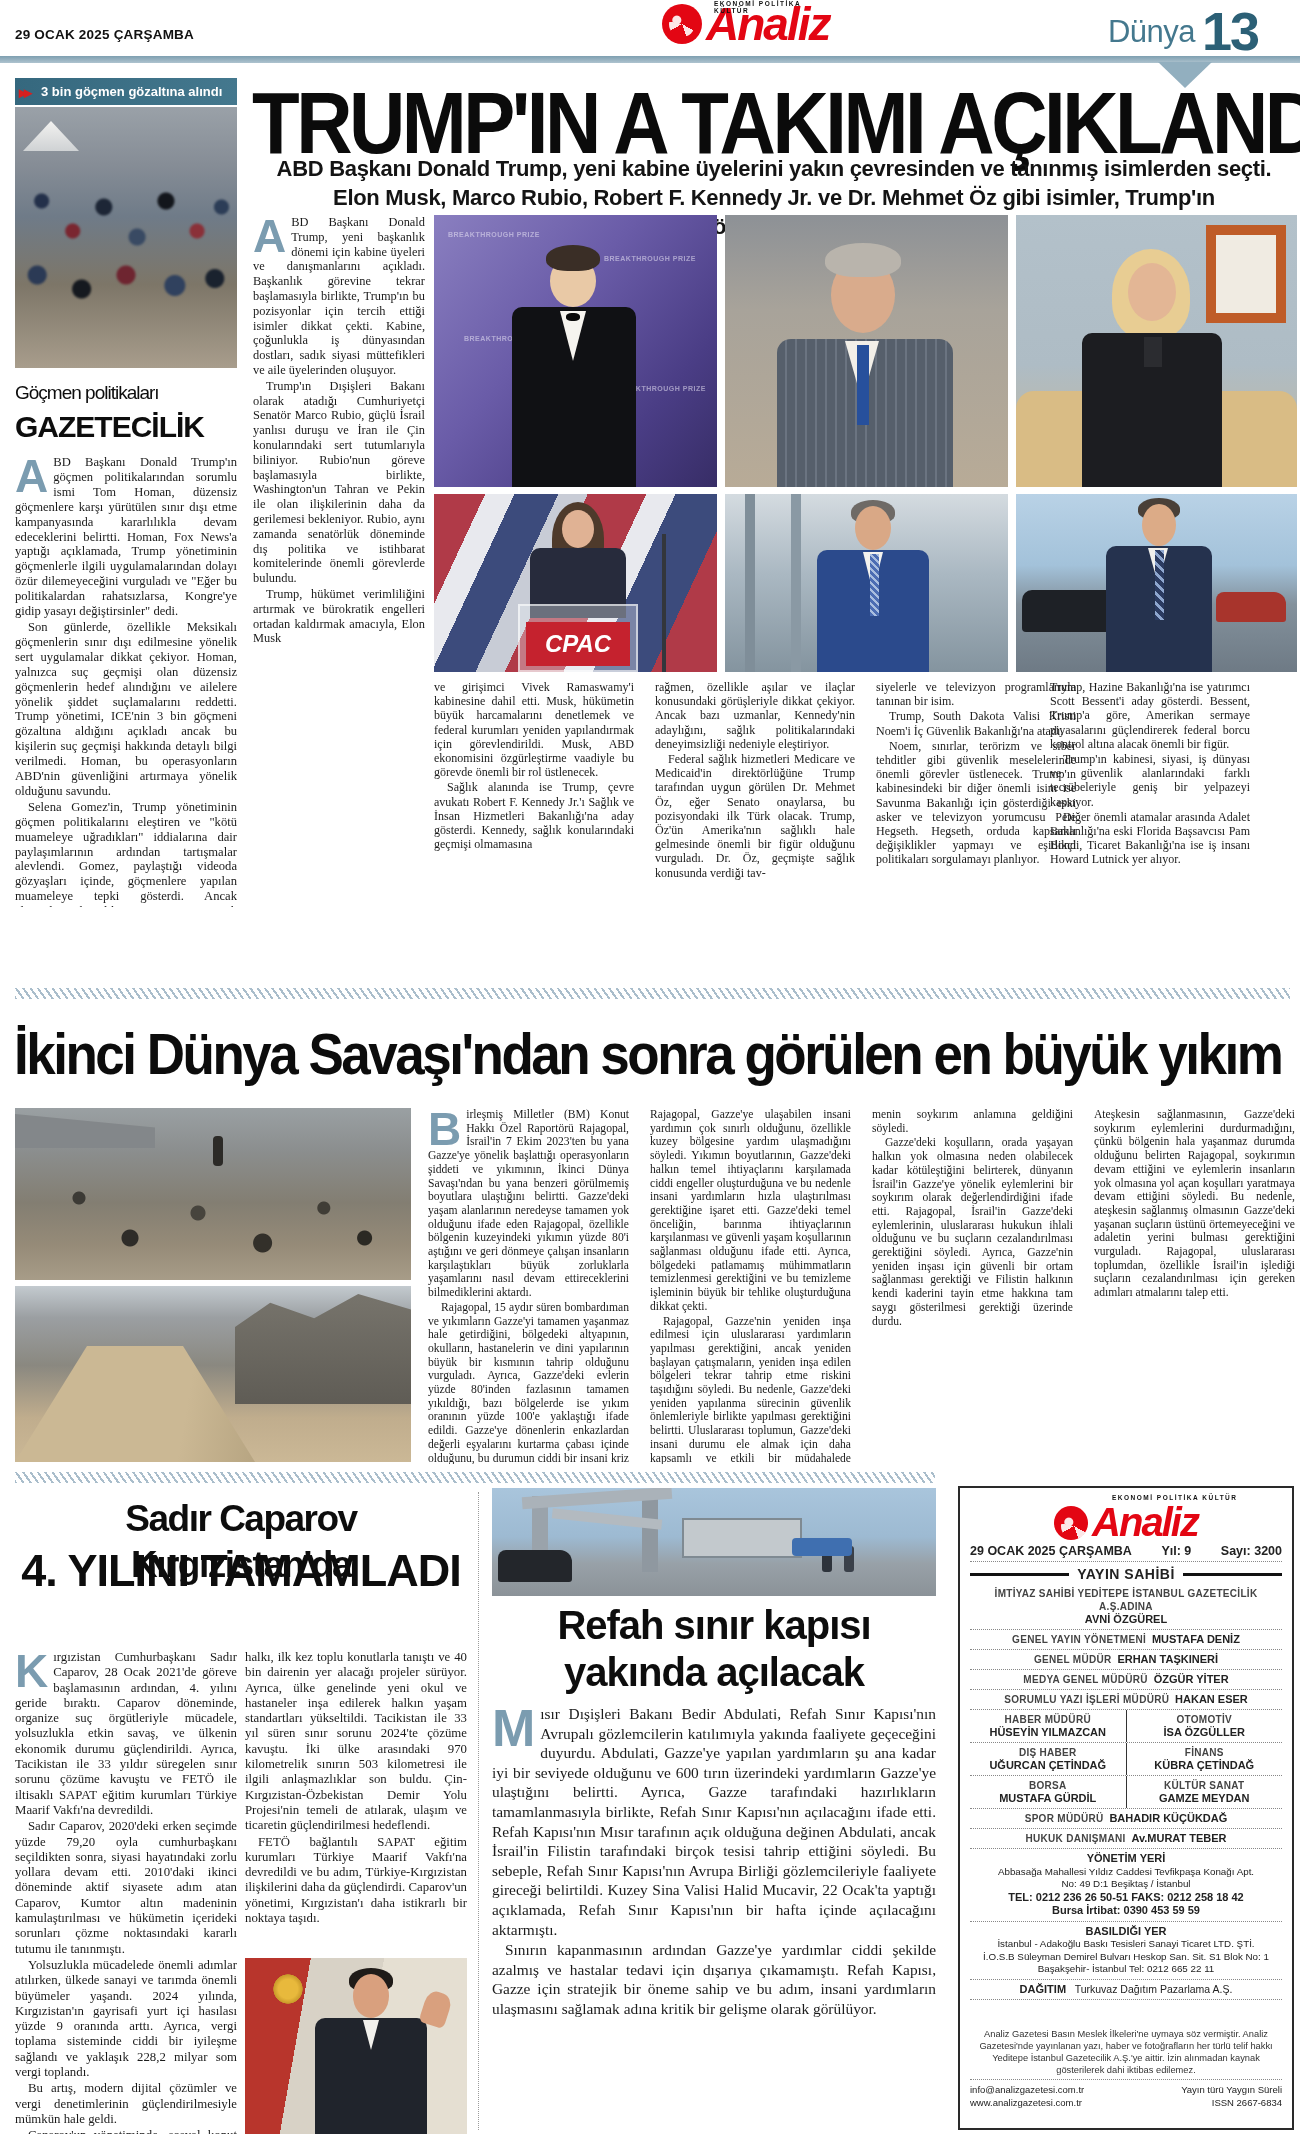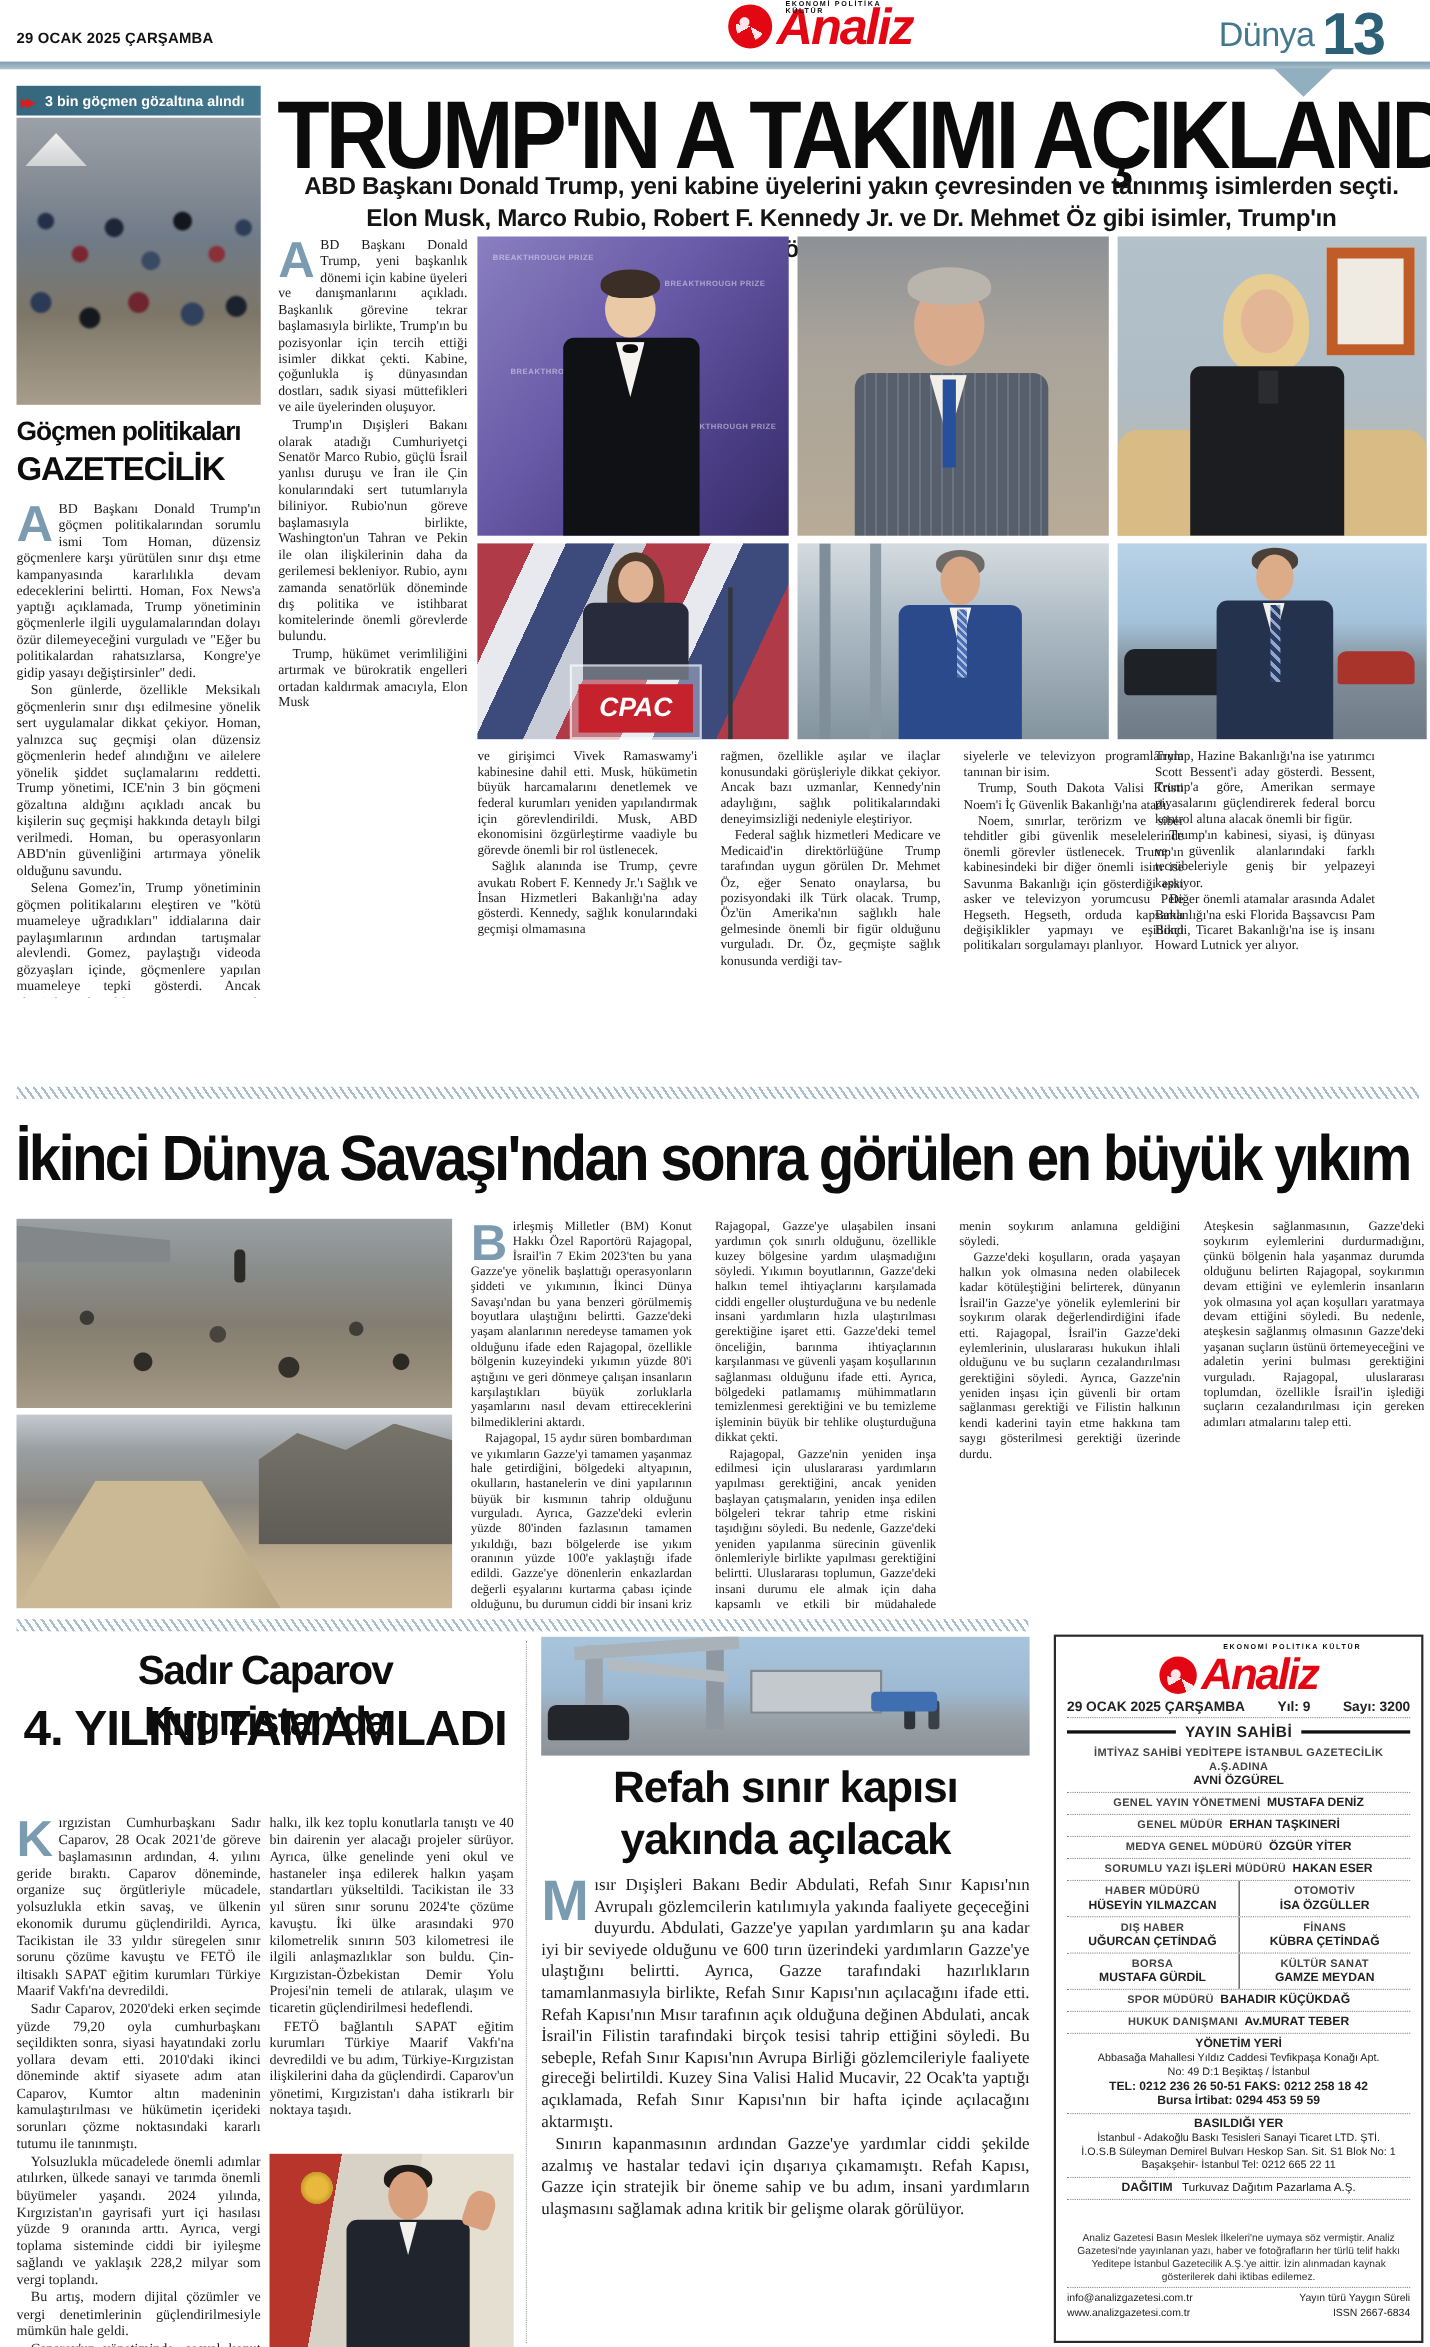--- a/index.html
+++ b/index.html
@@ -32,21 +32,21 @@
   .dropcap { float:left; font-family:"Liberation Sans", sans-serif; font-weight:bold; color:#7b9cb0;
              font-size:46px; line-height:35px; padding:4px 5px 0 0; text-indent:0; }
   .hatch { background:repeating-linear-gradient(55deg,#a9bdcb 0 2px,#fff 2px 6px); }
 
   
   #mig-banner { left:15px; top:78px; width:222px; height:27px; background:linear-gradient(90deg,#35687e,#44788e);
      color:#fff; font-size:13px; font-weight:bold; display:flex; align-items:center; padding-left:26px; }
   #mig-banner .chev { position:absolute; left:4px; top:5px; color:#d6201f; font-size:16px; font-weight:900; letter-spacing:-3px; }
   #mig-photo { left:15px; top:107px; width:222px; height:261px; }
   #left-hl { left:15px; top:377px; width:225px; color:#0d0d0d; }
-  #left-hl .l1 { font-size:24px; font-weight:bold; letter-spacing:-1px; line-height:32px; }
+  #left-hl .l1 { font-size:19px; font-weight:normal; letter-spacing:-1px; line-height:32px; }
   #left-hl .l2 { font-size:30px; font-weight:800; letter-spacing:-1px; line-height:36px; }
   #left-body { left:15px; top:455px; width:222px; height:452px; font-size:12.6px; line-height:14.9px; }
 
   
   #main-hl { left:252px; top:72px; width:1046px; height:76px; font-size:78px; font-weight:800; color:#0b0b0b;
      letter-spacing:-3.5px; transform:scaleY(1.12); transform-origin:top left; white-space:nowrap; }
   #main-sub { left:268px; top:154px; width:1012px; font-size:22px; line-height:29px; font-weight:bold; text-align:center; color:#141414; letter-spacing:-.3px; }
   #main-c1 { left:253px; top:215px; width:172px; height:692px; font-size:12.4px; line-height:14.8px; }
   .mcol { top:680px; width:200px; height:227px; font-size:12px; line-height:14.2px; }
   #main-c2 { left:434px; } #main-c3 { left:655px; } #main-c4 { left:876px; } #main-c5 { left:1050px; }
@@ -392,21 +392,21 @@
           <div class="m-name">GAMZE MEYDAN</div>
         </div>
     </div>
     <div class="m-row"><span class="m-label">SPOR MÜDÜRÜ</span>&nbsp;&nbsp;<span class="m-name">BAHADIR KÜÇÜKDAĞ</span></div>
     <div class="m-row"><span class="m-label">HUKUK DANIŞMANI</span>&nbsp;&nbsp;<span class="m-name">Av.MURAT TEBER</span></div>
     <div class="m-addr">
       <b>YÖNETİM YERİ</b><br>
       <span>Abbasağa Mahallesi Yıldız Caddesi Tevfikpaşa Konağı Apt.</span><br>
       <span>No: 49 D:1 Beşiktaş / İstanbul</span><br>
       <b>TEL: 0212 236 26 50-51   FAKS: 0212 258 18 42</b><br>
-      <b>Bursa İrtibat: 0294 453 59 59</b>
+      <b>Bursa İrtibat: 0390 453 59 59</b>
     </div>
     <div class="m-addr">
       <b>BASILDIĞI YER</b><br>
       <span>İstanbul - Adakoğlu Baskı Tesisleri Sanayi Ticaret LTD. ŞTİ.</span><br>
       <span>İ.O.S.B Süleyman Demirel Bulvarı  Heskop San. Sit. S1 Blok No: 1</span><br>
       <span>Başakşehir- İstanbul Tel: 0212 665 22 11</span>
     </div>
     <div class="m-row">
       <span class="m-name">DAĞITIM</span>&nbsp;&nbsp;
       <span style="font-size:10.5px;">Turkuvaz Dağıtım Pazarlama A.Ş.</span>

